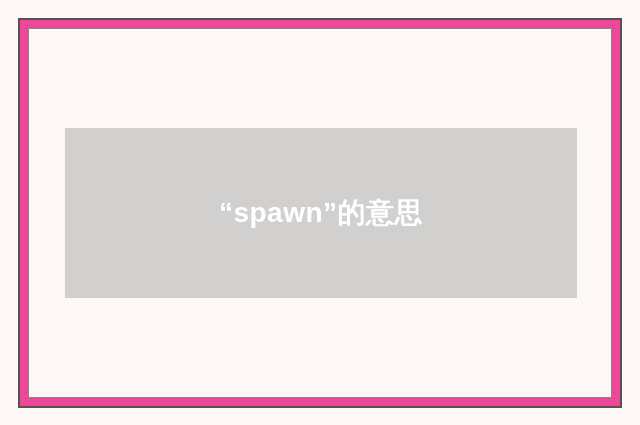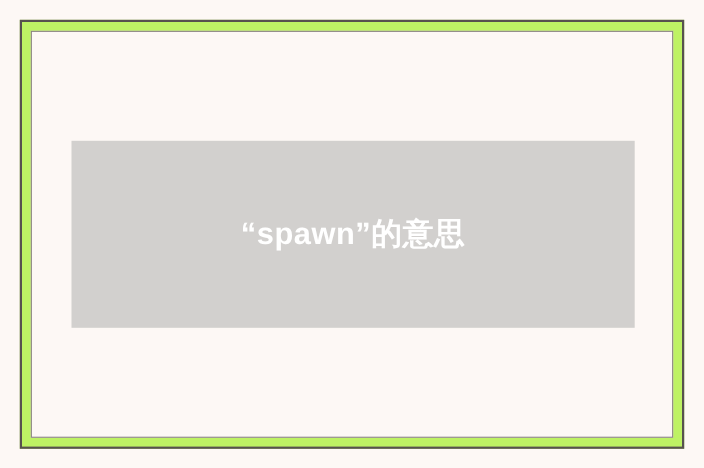--- a/index.html
+++ b/index.html
@@ -17,21 +17,21 @@
 
   
   #page-frame {
     position: absolute;
     left: 18px;
     top: 18px;
     width: 604px;   
     height: 390px;  
     box-sizing: border-box;
     border: 2px solid #57514f;
-    background: #bef264;
+    background: #ec4899;
   }
 
   #page-frame-inner {
     position: absolute;
     left: 8px;
     top: 8px;
     right: 8px;
     bottom: 8px;
     box-sizing: border-box;
     border: 1px solid #8a8381;

